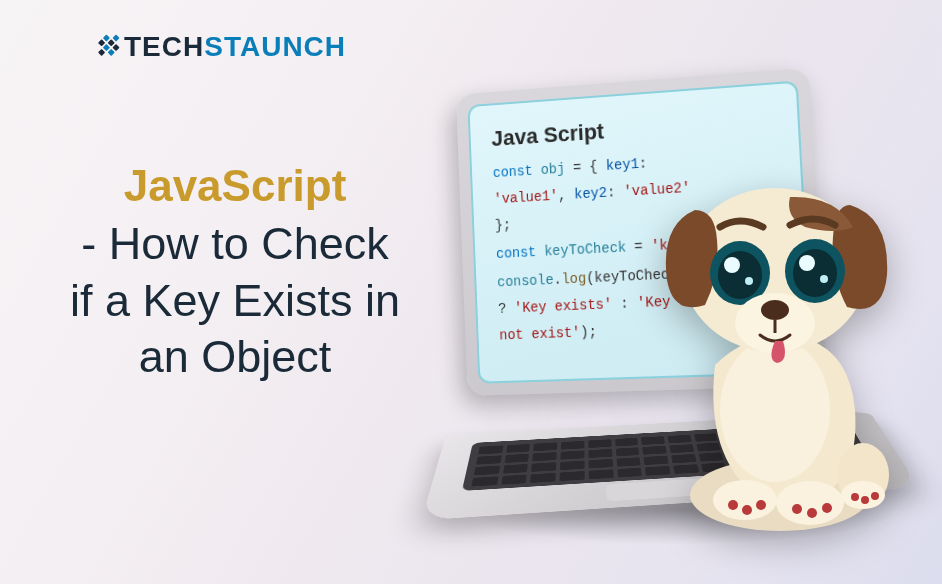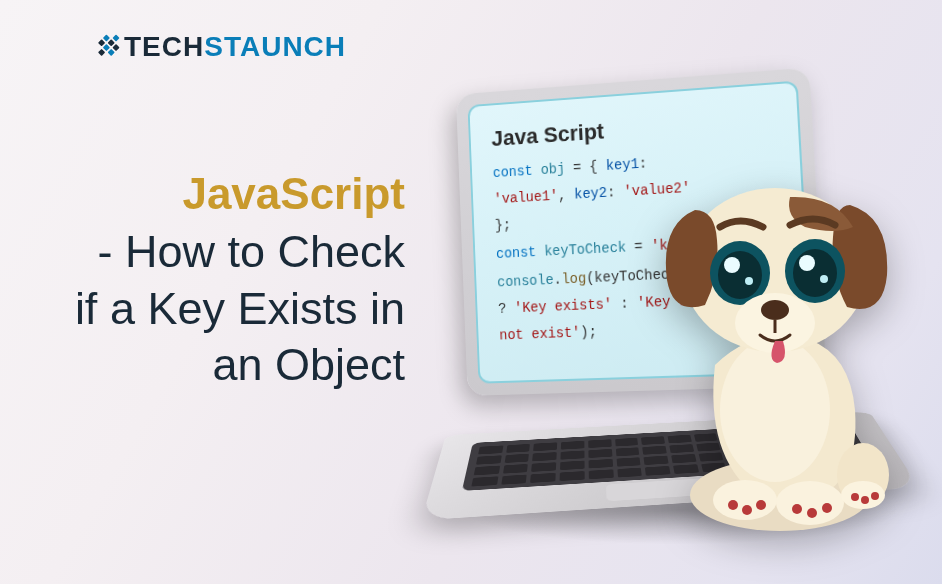--- a/index.html
+++ b/index.html
@@ -5,21 +5,21 @@
 *{margin:0;padding:0;box-sizing:border-box}
 body{width:942px;height:584px;font-family:"Segoe UI",Arial,sans-serif;background:linear-gradient(120deg,#f7f4f6 0%,#f4eff2 30%,#ece6ee 60%,#e5e3f0 85%,#dbdced 100%);position:relative;overflow:hidden;border-radius:18px}
 
 
 .logo{position:absolute;top:30px;left:90px;display:flex;align-items:center;gap:0}
 .logo-mark{width:34px;height:34px}
 .logo-text{font-size:28px;font-weight:800;letter-spacing:1px;color:#1a2a38}
 .logo-text span{color:#0a7eb8}
 
 
-.left{position:absolute;top:170px;left:65px;width:340px;text-align:right}
+.left{position:absolute;top:162px;left:65px;width:340px;text-align:center}
 .title-js{font-size:44px;font-weight:700;color:#c99a2c;line-height:1.1}
 .title-rest{font-size:45px;font-weight:500;color:#1a2a38;line-height:1.25;margin-top:6px}
 
 
 .scene{position:absolute;left:420px;top:80px;width:510px;height:490px}
 
 
 .ground-shadow{position:absolute;bottom:25px;left:40px;width:440px;height:70px;background:radial-gradient(ellipse at center,rgba(0,0,0,.25) 0%,rgba(0,0,0,0) 70%);border-radius:50%}
 
 

